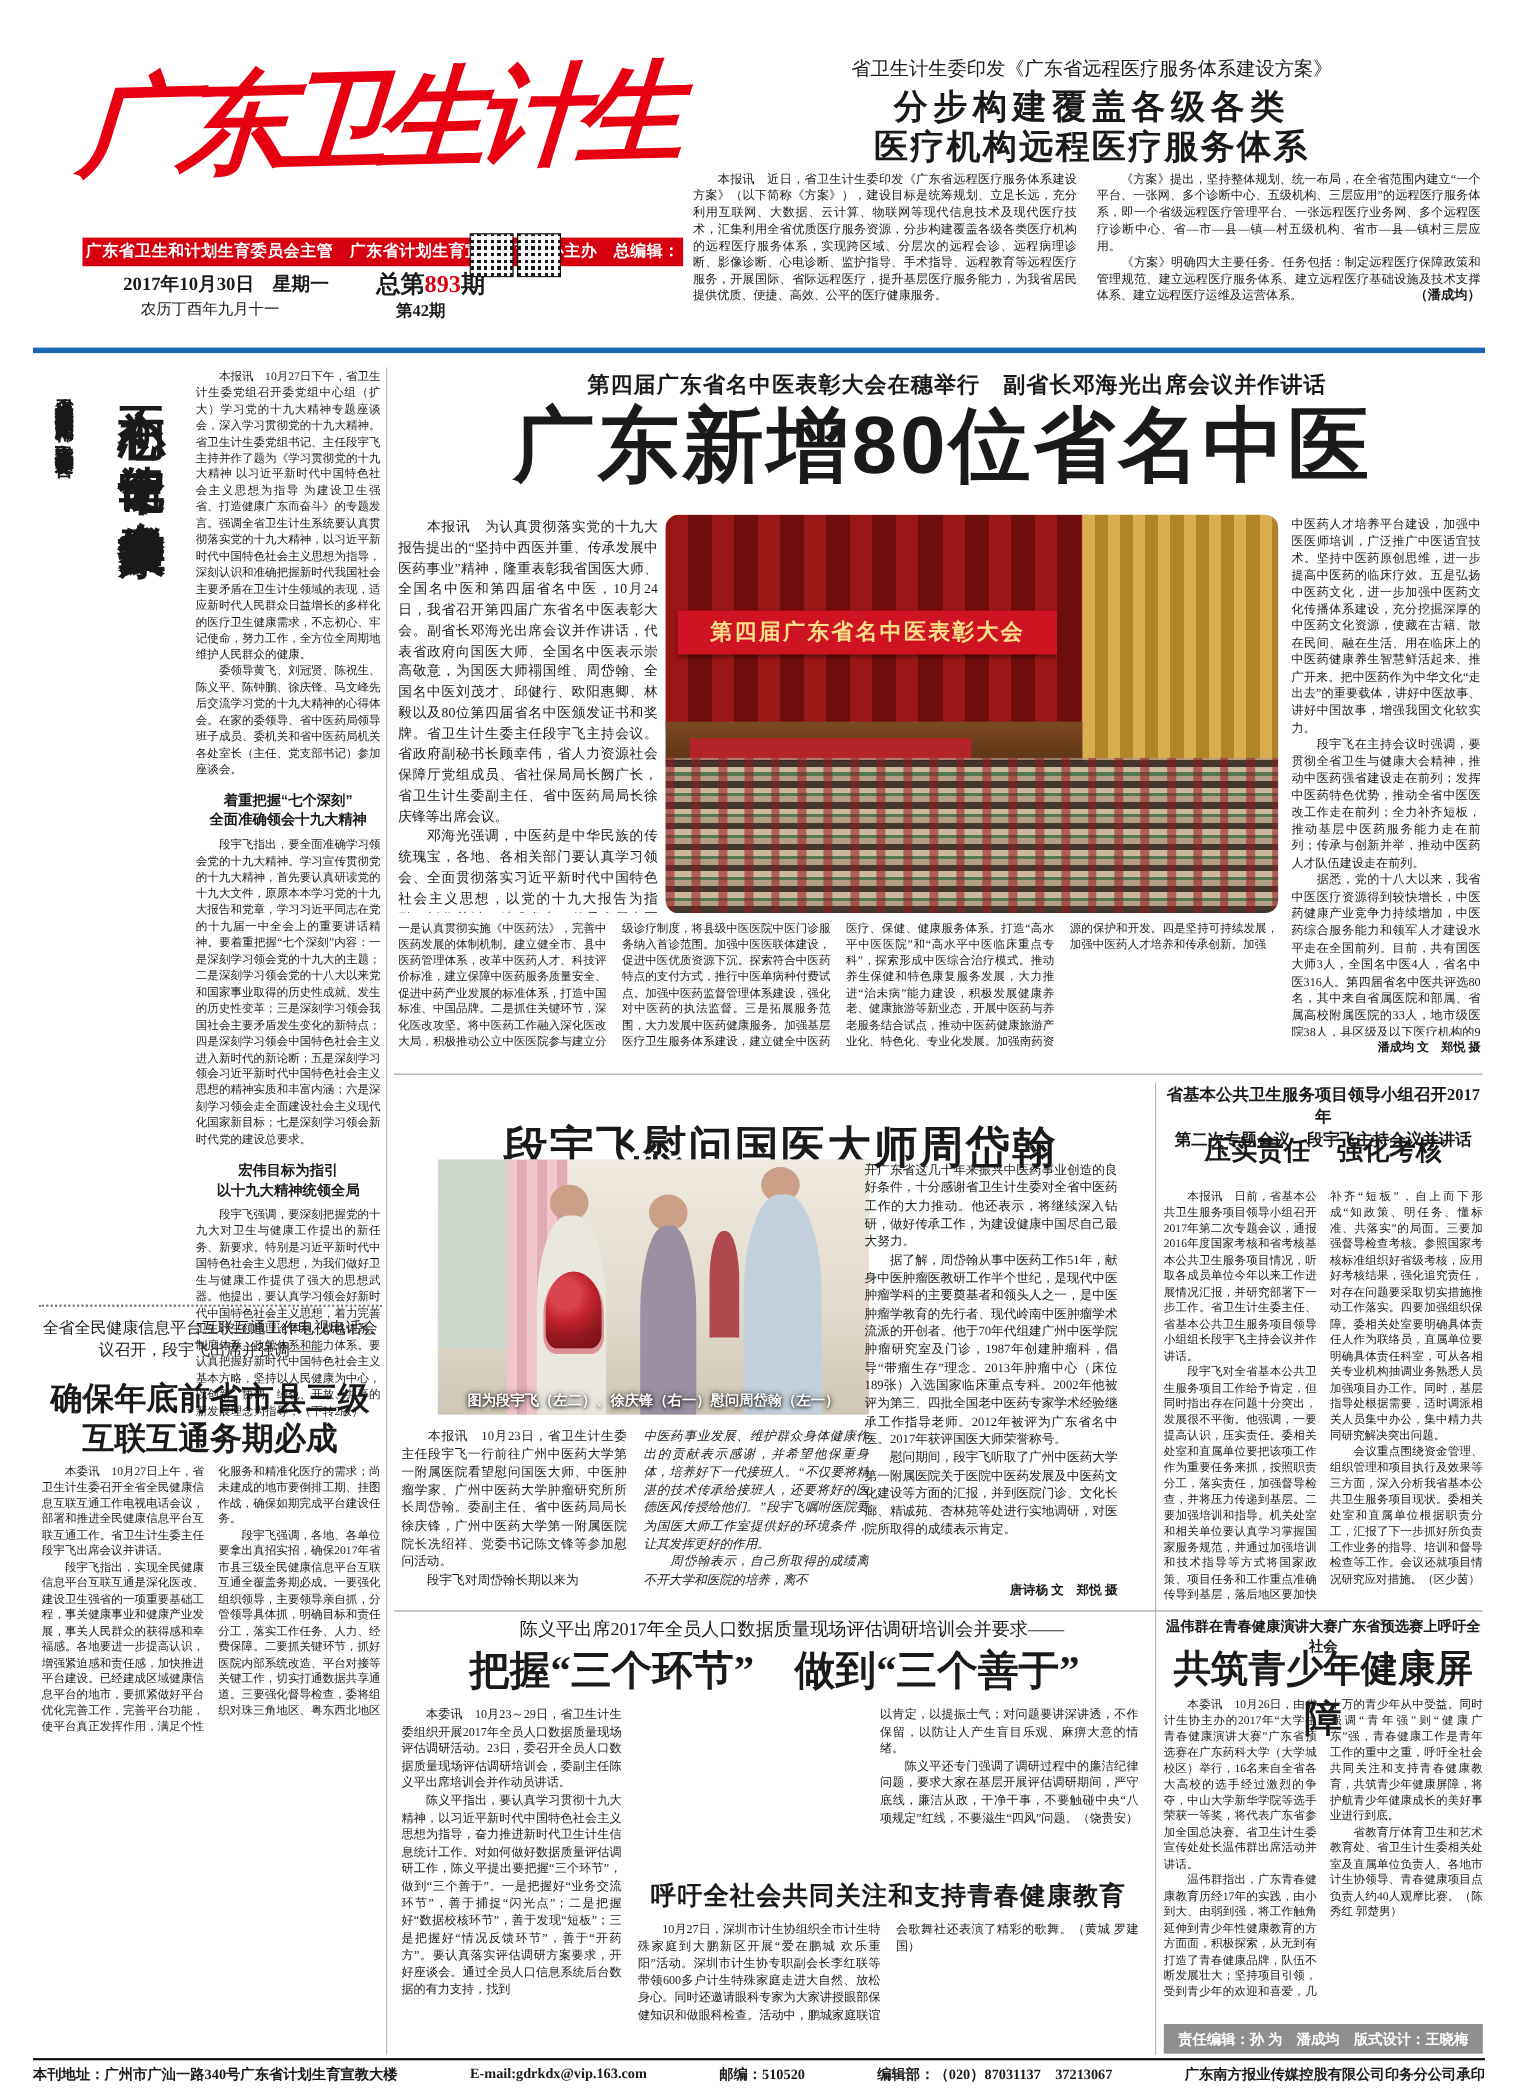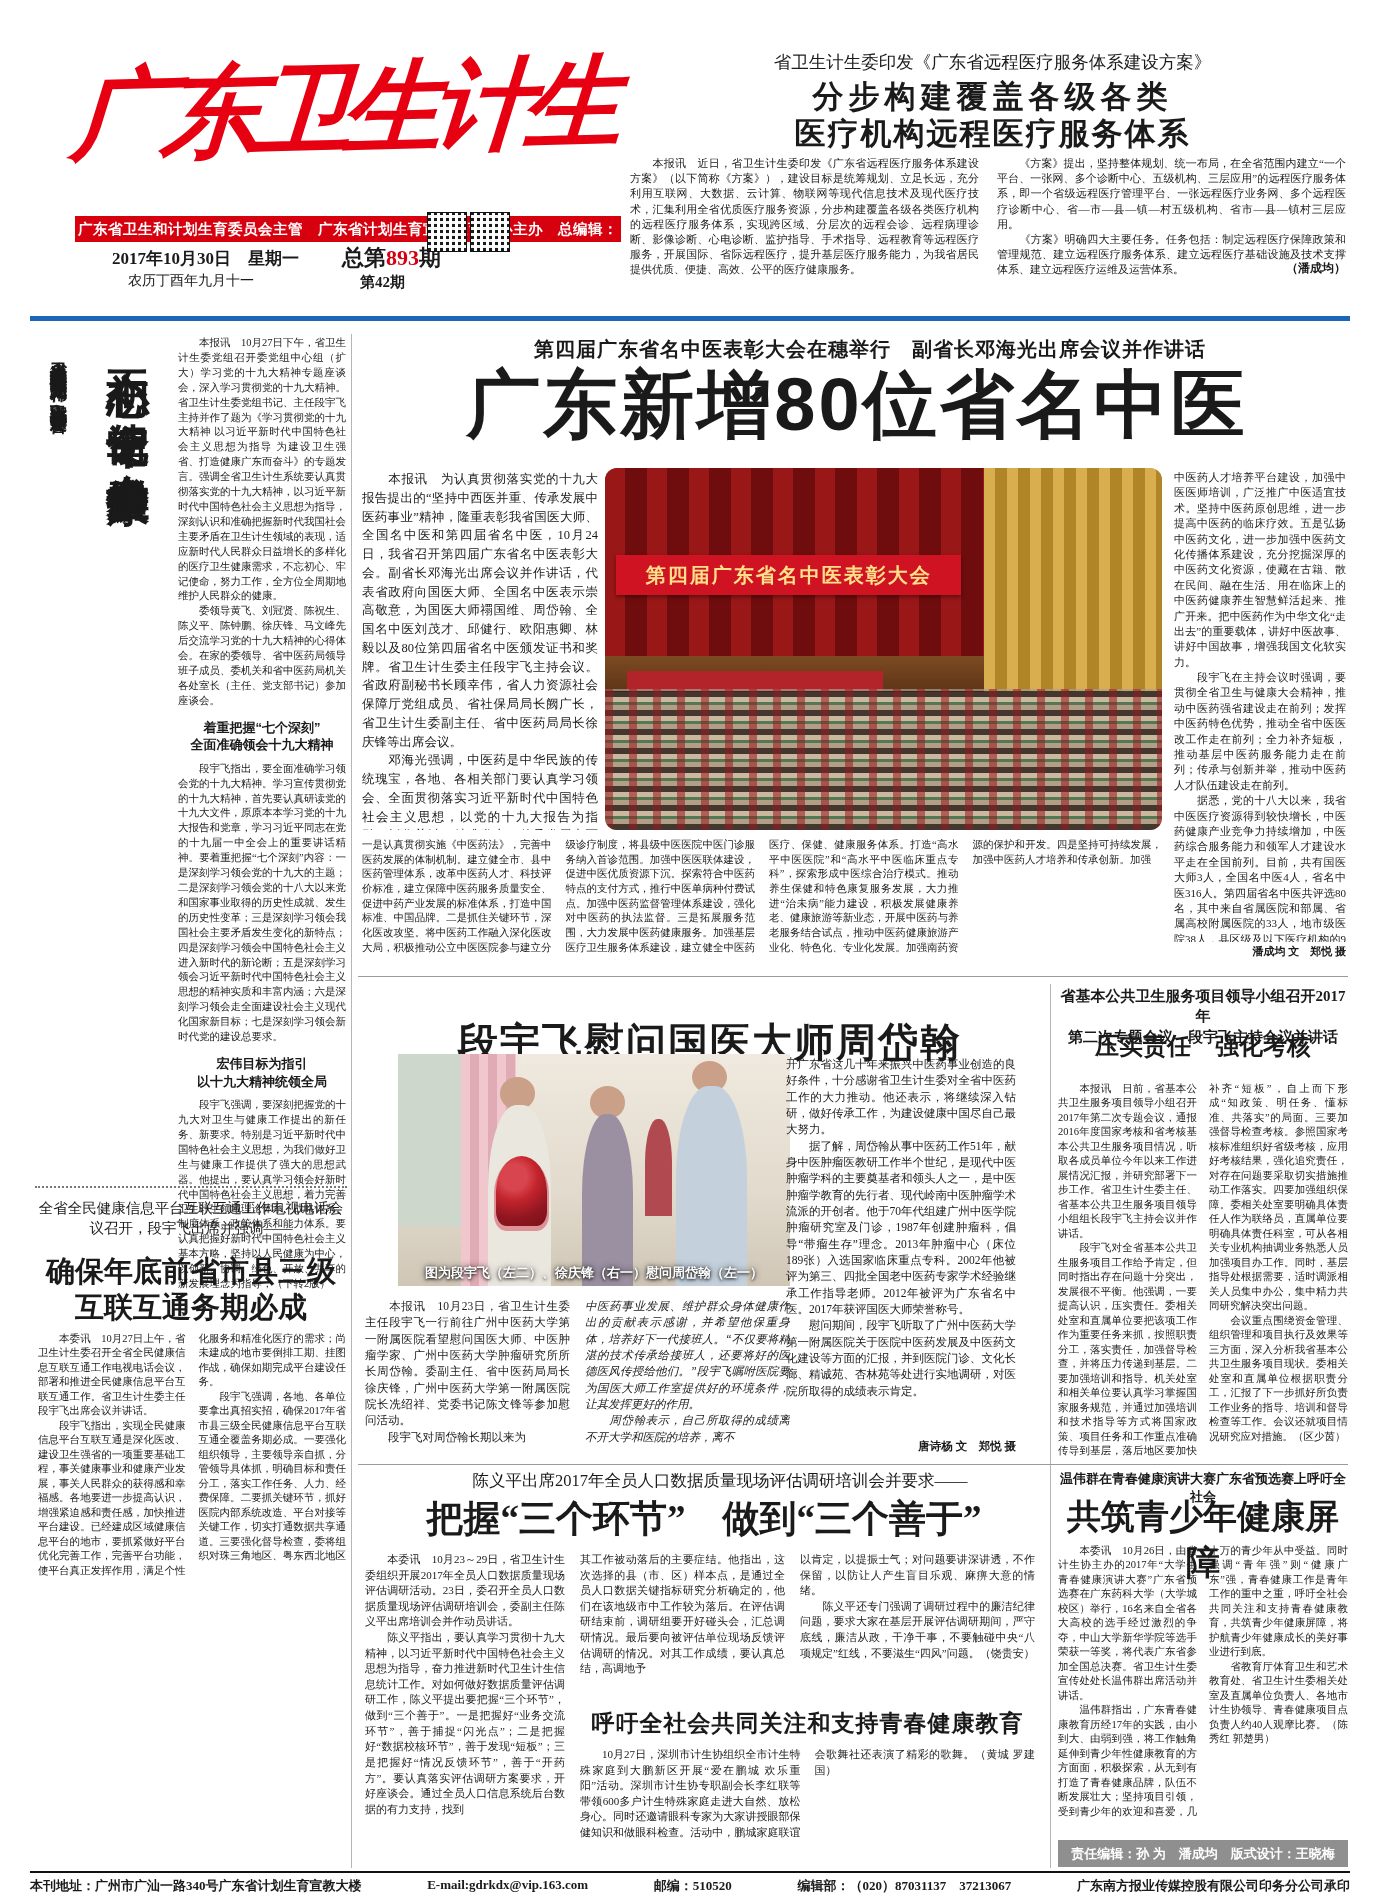--- a/index.html
+++ b/index.html
@@ -251,21 +251,20 @@
   <div class="abs info-body flow">　　本委讯　10月27日上午，省卫生计生委召开全省全民健康信息互联互通工作电视电话会议，部署和推进全民健康信息平台互联互通工作。省卫生计生委主任段宇飞出席会议并讲话。
 　　段宇飞指出，实现全民健康信息平台互联互通是深化医改、建设卫生强省的一项重要基础工程，事关健康事业和健康产业发展，事关人民群众的获得感和幸福感。各地要进一步提高认识，增强紧迫感和责任感，加快推进平台建设。已经建成区域健康信息平台的地市，要抓紧做好平台优化完善工作，完善平台功能，使平台真正发挥作用，满足个性化服务和精准化医疗的需求；尚未建成的地市要倒排工期、挂图作战，确保如期完成平台建设任务。
 　　段宇飞强调，各地、各单位要拿出真招实招，确保2017年省市县三级全民健康信息平台互联互通全覆盖务期必成。一要强化组织领导，主要领导亲自抓，分管领导具体抓，明确目标和责任分工，落实工作任务、人力、经费保障。二要抓关键环节，抓好医院内部系统改造、平台对接等关键工作，切实打通数据共享通道。三要强化督导检查，委将组织对珠三角地区、粤东西北地区进行督导，对各地互联互通工作完成情况进行通报。（董日荣）</div>
 
   <div class="abs hrule2"></div>
 
   <div class="abs pop-kicker center">陈义平出席2017年全员人口数据质量现场评估调研培训会并要求——</div>
   <div class="abs pop-headline center">把握“三个环节”　做到“三个善于”</div>
   <div class="abs pop-col1 flow">　　本委讯　10月23～29日，省卫生计生委组织开展2017年全员人口数据质量现场评估调研活动。23日，委召开全员人口数据质量现场评估调研培训会，委副主任陈义平出席培训会并作动员讲话。
 　　陈义平指出，要认真学习贯彻十九大精神，以习近平新时代中国特色社会主义思想为指导，奋力推进新时代卫生计生信息统计工作。对如何做好数据质量评估调研工作，陈义平提出要把握“三个环节”，做到“三个善于”。一是把握好“业务交流环节”，善于捕捉“闪光点”；二是把握好“数据校核环节”，善于发现“短板”；三是把握好“情况反馈环节”，善于“开药方”。要认真落实评估调研方案要求，开好座谈会。通过全员人口信息系统后台数据的有力支持，找到</div>
-  <div class="abs pop-col2 flow">其工作被动落后的主要症结。他指出，这次选择的县（市、区）样本点，是通过全员人口数据关键指标研究分析确定的，他们在该地级市中工作较为落后。在评估调研结束前，调研组要开好碰头会，汇总调研情况。最后要向被评估单位现场反馈评估调研的情况。对其工作成绩，要认真总结，高调地予</div>
   <div class="abs pop-col3 flow">以肯定，以提振士气；对问题要讲深讲透，不作保留，以防让人产生盲目乐观、麻痹大意的情绪。
 　　陈义平还专门强调了调研过程中的廉洁纪律问题，要求大家在基层开展评估调研期间，严守底线，廉洁从政，干净干事，不要触碰中央“八项规定”红线，不要滋生“四风”问题。（饶贵安）</div>
 
   <div class="abs micro">
     <div class="micro-headline">呼吁全社会共同关注和支持青春健康教育</div>
     <div class="micro-body flow">　　10月27日，深圳市计生协组织全市计生特殊家庭到大鹏新区开展“爱在鹏城 欢乐重阳”活动。深圳市计生协专职副会长李红联等带领600多户计生特殊家庭走进大自然、放松身心。同时还邀请眼科专家为大家讲授眼部保健知识和做眼科检查。活动中，鹏城家庭联谊会歌舞社还表演了精彩的歌舞。（黄城 罗建国）</div>
   </div>
 
   <div class="abs youth-kicker center">温伟群在青春健康演讲大赛广东省预选赛上呼吁全社会</div>
   <div class="abs youth-headline center">共筑青少年健康屏障</div>

